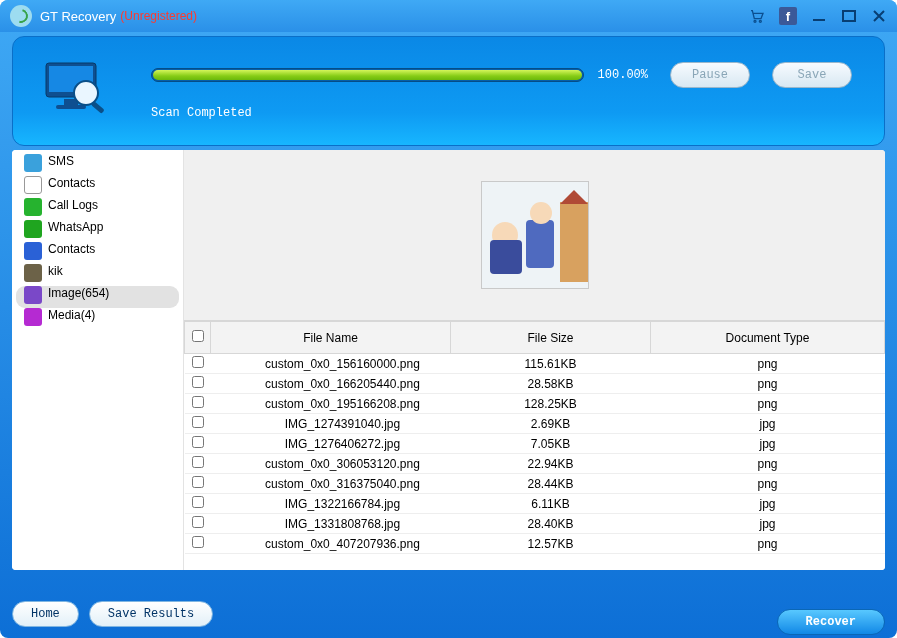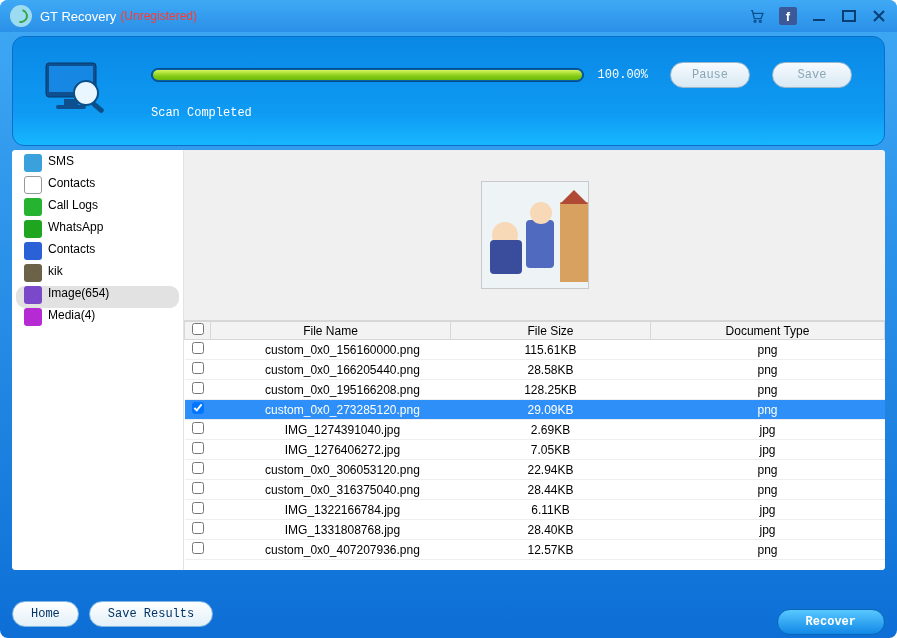--- a/index.html
+++ b/index.html
@@ -71,21 +71,21 @@
   
   .preview-img::before { content:""; position:absolute; left:10px; top:40px; width:26px; height:26px; background:#f7d9b8; border-radius:50%; }
   .preview-img::after { content:""; position:absolute; left:48px; top:20px; width:22px; height:22px; background:#f7d9b8; border-radius:50%; }
   .preview-img .body1 { position:absolute; left:8px; top:58px; width:32px; height:34px; background:#3a4c9c; border-radius:4px; }
   .preview-img .body2 { position:absolute; left:44px; top:38px; width:28px; height:48px; background:#4f6abf; border-radius:4px; }
   .preview-img .bldg { position:absolute; right:0; top:20px; width:28px; height:80px; background:#d8a15f; }
   .preview-img .roof { position:absolute; right:0; top:8px; width:0; height:0; border-left:14px solid transparent; border-right:14px solid transparent; border-bottom:14px solid #b04a36; }
 
   .table-wrap { flex:1; overflow-y: scroll; background:#fff; border-top:1px solid #d7d7d7; }
   .tbl { width: 100%; border-collapse: collapse; }
-  .tbl th { background: #f3f3f3; border: 1px solid #d7d7d7; font-weight: normal; font-size: 12px; height: 18px; }
+  .tbl th { background: #f3f3f3; border: 1px solid #d7d7d7; font-weight: normal; font-size: 12px; height: 32px; }
   .tbl td { border-bottom: 1px solid #eee; font-size: 12px; height: 20px; text-align: center; }
   .tbl td.fn { text-align:center; padding-left: 24px; }
   .tbl tr.sel td { background: #2d8ff7; color: #fff; }
   .col-check { width: 26px; }
   .col-name { width: 240px; }
   .col-size { width: 200px; }
   input[type=checkbox] { width:12px; height:12px; }
   
   .status {
     position:absolute; left:12px; right:12px; bottom:42px; height:24px;
@@ -244,26 +244,20 @@
                 <td class="col-name fn">custom_0x0_166205440.png</td>
                 <td class="col-size">28.58KB</td>
                 <td>png</td>
               </tr>
               <tr>
                 <td class="col-check"><input type="checkbox" style=""></td>
                 <td class="col-name fn">custom_0x0_195166208.png</td>
                 <td class="col-size">128.25KB</td>
                 <td>png</td>
               </tr>
-              <tr class="sel">
-                <td class="col-check"><input type="checkbox" checked="" style=""></td>
-                <td class="col-name fn">custom_0x0_273285120.png</td>
-                <td class="col-size">29.09KB</td>
-                <td>png</td>
-              </tr>
               <tr>
                 <td class="col-check"><input type="checkbox" style=""></td>
                 <td class="col-name fn">IMG_1274391040.jpg</td>
                 <td class="col-size">2.69KB</td>
                 <td>jpg</td>
               </tr>
               <tr>
                 <td class="col-check"><input type="checkbox" style=""></td>
                 <td class="col-name fn">IMG_1276406272.jpg</td>
                 <td class="col-size">7.05KB</td>

